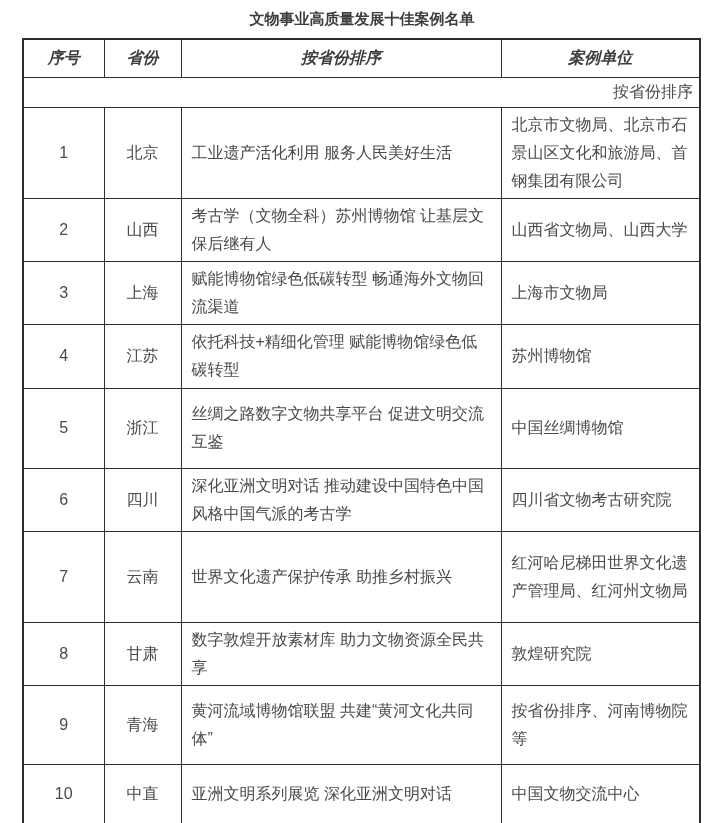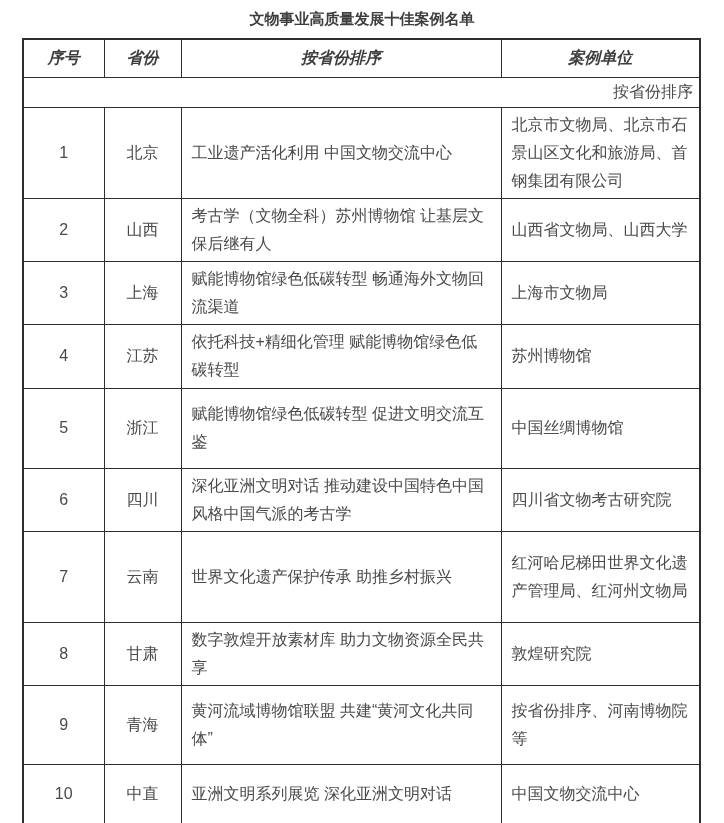--- a/index.html
+++ b/index.html
@@ -101,21 +101,21 @@
       </tr>
     </thead>
     <tbody>
       <tr class="group-row">
         <td colspan="4">按省份排序</td>
       </tr>
 
       <tr class="data-row">
         <td class="no-cell">1</td>
         <td class="prov-cell">北京</td>
-        <td class="case-cell">工业遗产活化利用 中国文物交流中心</td>
+        <td class="case-cell">工业遗产活化利用 服务人民美好生活</td>
         <td class="unit-cell">北京市文物局、北京市石景山区文化和旅游局、首钢集团有限公司</td>
       </tr>
       <tr class="data-row">
         <td class="no-cell">2</td>
         <td class="prov-cell">山西</td>
         <td class="case-cell">考古学（文物全科）苏州博物馆 让基层文保后继有人</td>
         <td class="unit-cell">山西省文物局、山西大学</td>
       </tr>
       <tr class="data-row">
         <td class="no-cell">3</td>
@@ -125,21 +125,21 @@
       </tr>
       <tr class="data-row">
         <td class="no-cell">4</td>
         <td class="prov-cell">江苏</td>
         <td class="case-cell">依托科技+精细化管理 赋能博物馆绿色低碳转型</td>
         <td class="unit-cell">苏州博物馆</td>
       </tr>
       <tr class="data-row">
         <td class="no-cell">5</td>
         <td class="prov-cell">浙江</td>
-        <td class="case-cell">赋能博物馆绿色低碳转型 促进文明交流互鉴</td>
+        <td class="case-cell">丝绸之路数字文物共享平台 促进文明交流互鉴</td>
         <td class="unit-cell">中国丝绸博物馆</td>
       </tr>
       <tr class="data-row">
         <td class="no-cell">6</td>
         <td class="prov-cell">四川</td>
         <td class="case-cell">深化亚洲文明对话 推动建设中国特色中国风格中国气派的考古学</td>
         <td class="unit-cell">四川省文物考古研究院</td>
       </tr>
       <tr class="data-row">
         <td class="no-cell">7</td>

